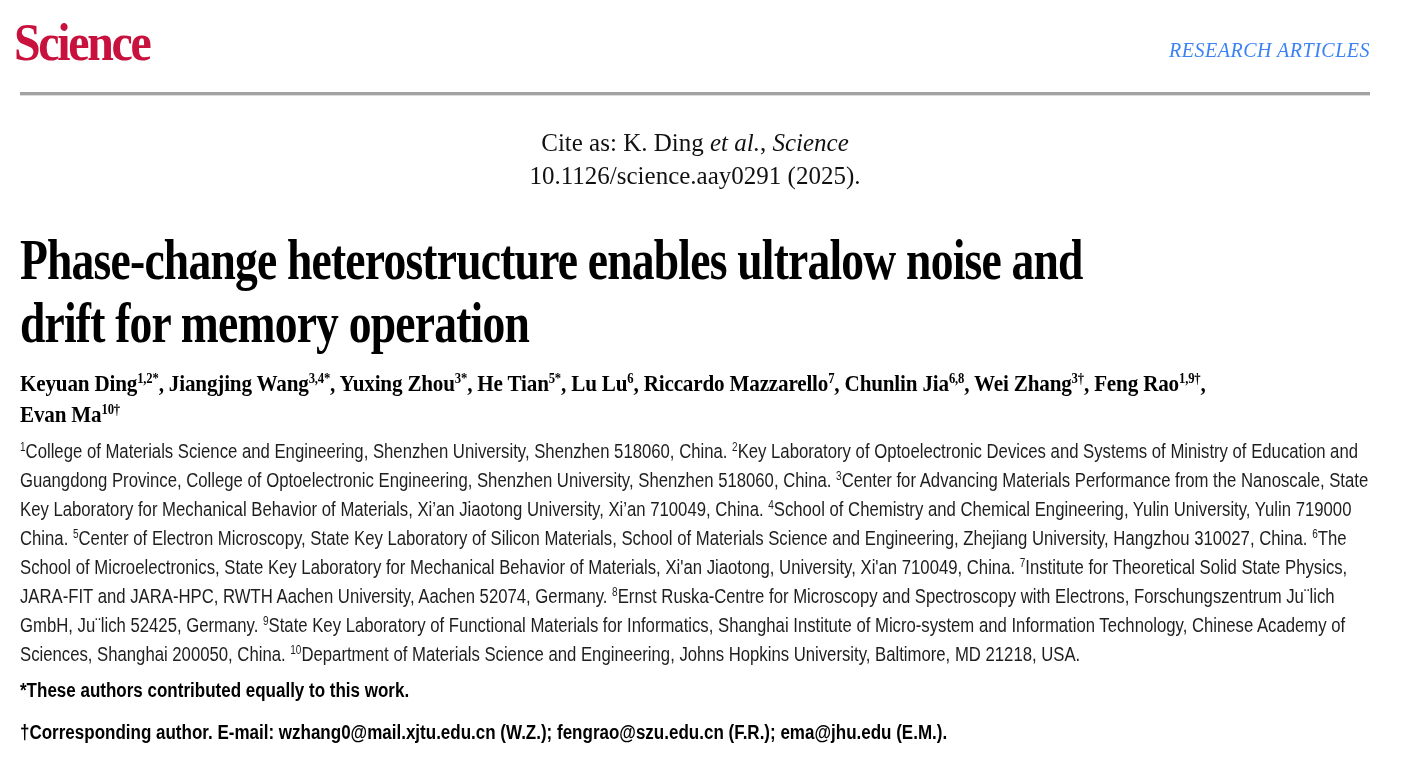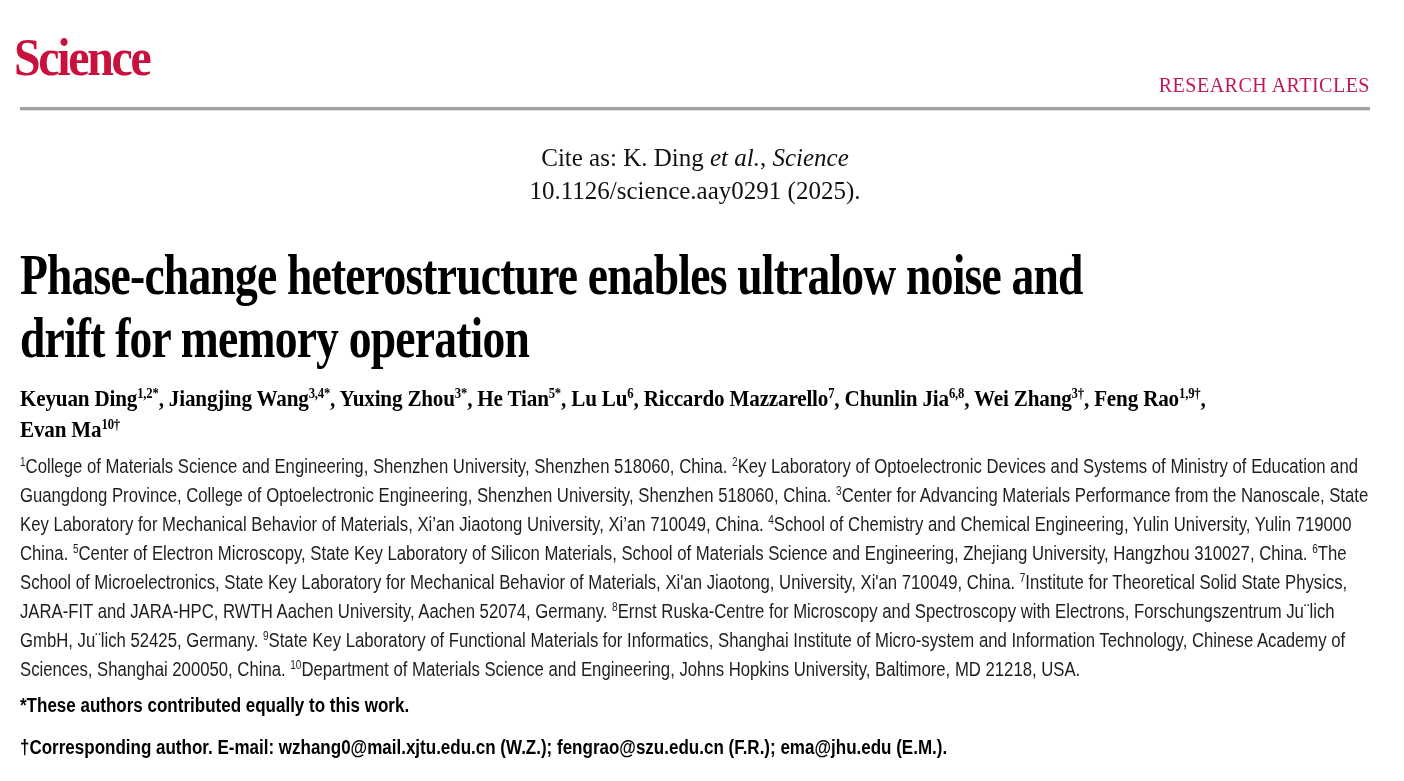--- a/index.html
+++ b/index.html
@@ -1,30 +1,30 @@
 <!DOCTYPE html>
 <html><head>
 <meta charset="utf-8">
 <style>
   html,body{margin:0;padding:0;background:#ffffff;}
   .page{
     position:relative;width:1404px;height:781px;box-sizing:border-box;
-    padding:16px 34px 0 20px;background:#ffffff;overflow:hidden;
+    padding:1px 34px 0 20px;background:#ffffff;overflow:hidden;
     font-family:"Liberation Serif",serif;color:#000;
   }
   .masthead{position:relative;height:91px;}
   .logo{
     position:absolute;left:-6px;top:16px;margin:0;
     font-family:"Liberation Serif",serif;font-weight:bold;
     font-size:52px;line-height:1;letter-spacing:-2.5px;
     transform:scaleX(0.92);transform-origin:left top;
   }
   .section-label{
-    position:absolute;right:0;bottom:10px;
-    font-size:20px;letter-spacing:0.5px;color:#be185d;
+    position:absolute;right:0;bottom:30px;
+    font-style:italic;font-size:20px;letter-spacing:0.5px;color:#3b82f6;
   }
   .rule{height:3px;background:#a2a2a2;border-bottom:1px solid #dddddd;}
   .citation{
     margin-top:30px;text-align:center;font-size:25px;line-height:33px;color:#111;
   }
   .title{
     margin-top:36px;font-weight:bold;font-size:57px;line-height:63px;
     letter-spacing:-1px;white-space:nowrap;width:1700px;
     transform:scaleX(0.80);transform-origin:left top;
   }

